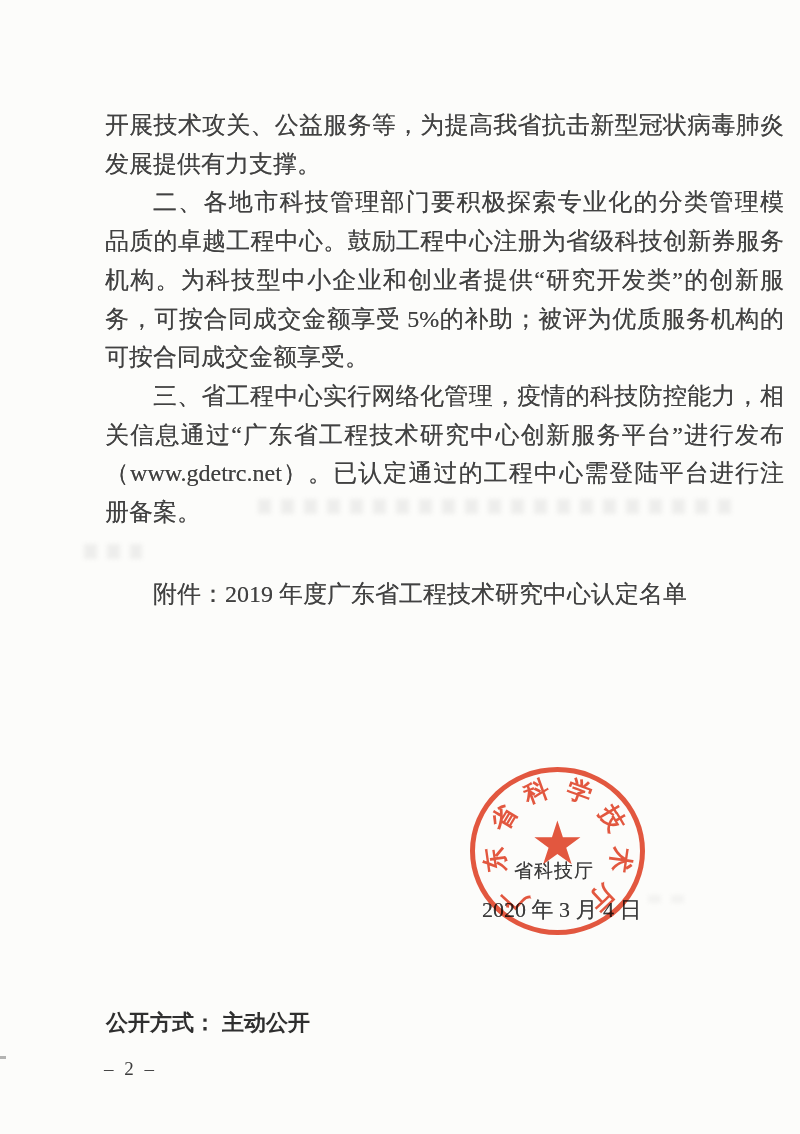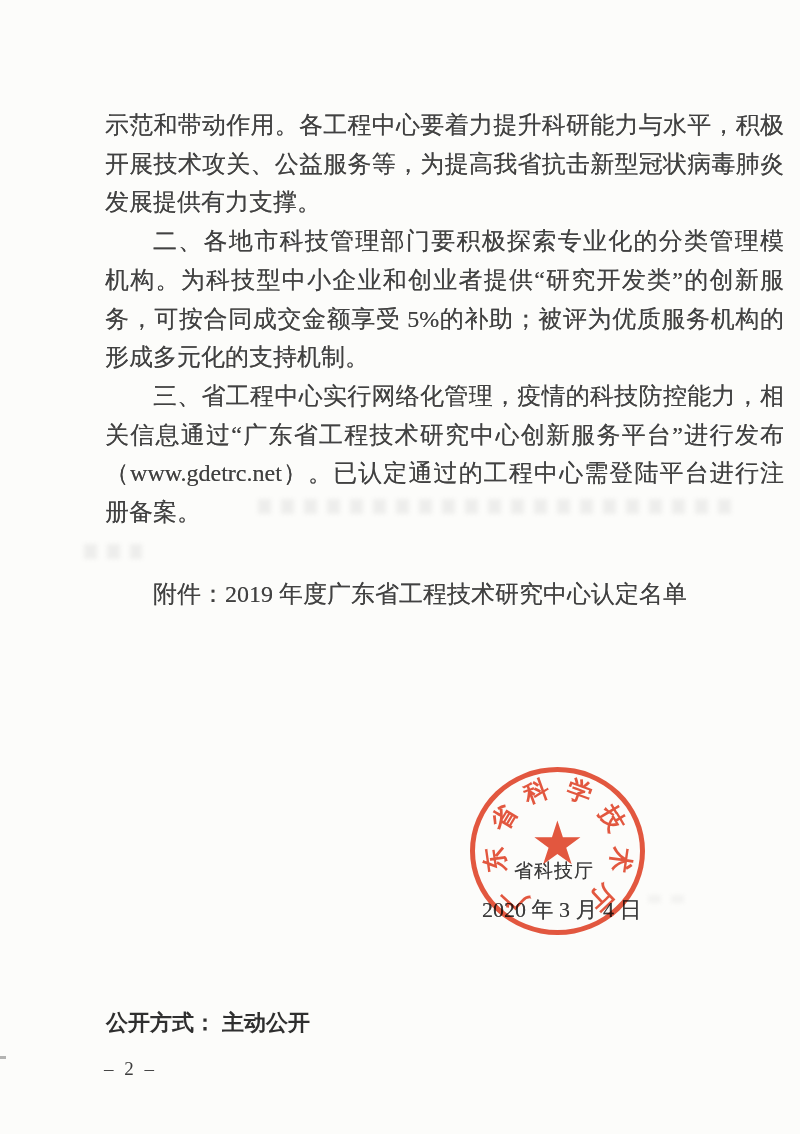--- a/index.html
+++ b/index.html
@@ -99,27 +99,27 @@
 <body>
 
 <div class="page">
 
   <div class="smudge smudge-1"></div>
   <div class="smudge smudge-2"></div>
   <div class="smudge smudge-3"></div>
   <div class="edge-tick"></div>
 
   <main class="text-block">
-    <p class="ln j">示范和带动作用。各工程中心要着力提升科研能力与水平，积极</p>
     <p class="ln j">开展技术攻关、公益服务等，为提高我省抗击新型冠状病毒肺炎</p>
     <p class="ln">发展提供有力支撑。</p>
     <p class="ln j indent">二、各地市科技管理部门要积极探索专业化的分类管理模</p>
+    <p class="ln j">品质的卓越工程中心。鼓励工程中心注册为省级科技创新券服务</p>
     <p class="ln j">机构。为科技型中小企业和创业者提供“研究开发类”的创新服</p>
     <p class="ln j">务，可按合同成交金额享受 5%的补助；被评为优质服务机构的</p>
-    <p class="ln">形成多元化的支持机制。</p>
+    <p class="ln">可按合同成交金额享受。</p>
     <p class="ln j indent">三、省工程中心实行网络化管理，疫情的科技防控能力，相</p>
     <p class="ln j">关信息通过“广东省工程技术研究中心创新服务平台”进行发布</p>
     <p class="ln j">（www.gdetrc.net）。已认定通过的工程中心需登陆平台进行注</p>
     <p class="ln">册备案。</p>
     <div class="spacer"></div>
     <p class="ln indent">附件：2019 年度广东省工程技术研究中心认定名单</p>
   </main>
 
   <div class="sig-agency">省科技厅</div>
   <div class="sig-date">2020 年 3 月 4 日</div>

